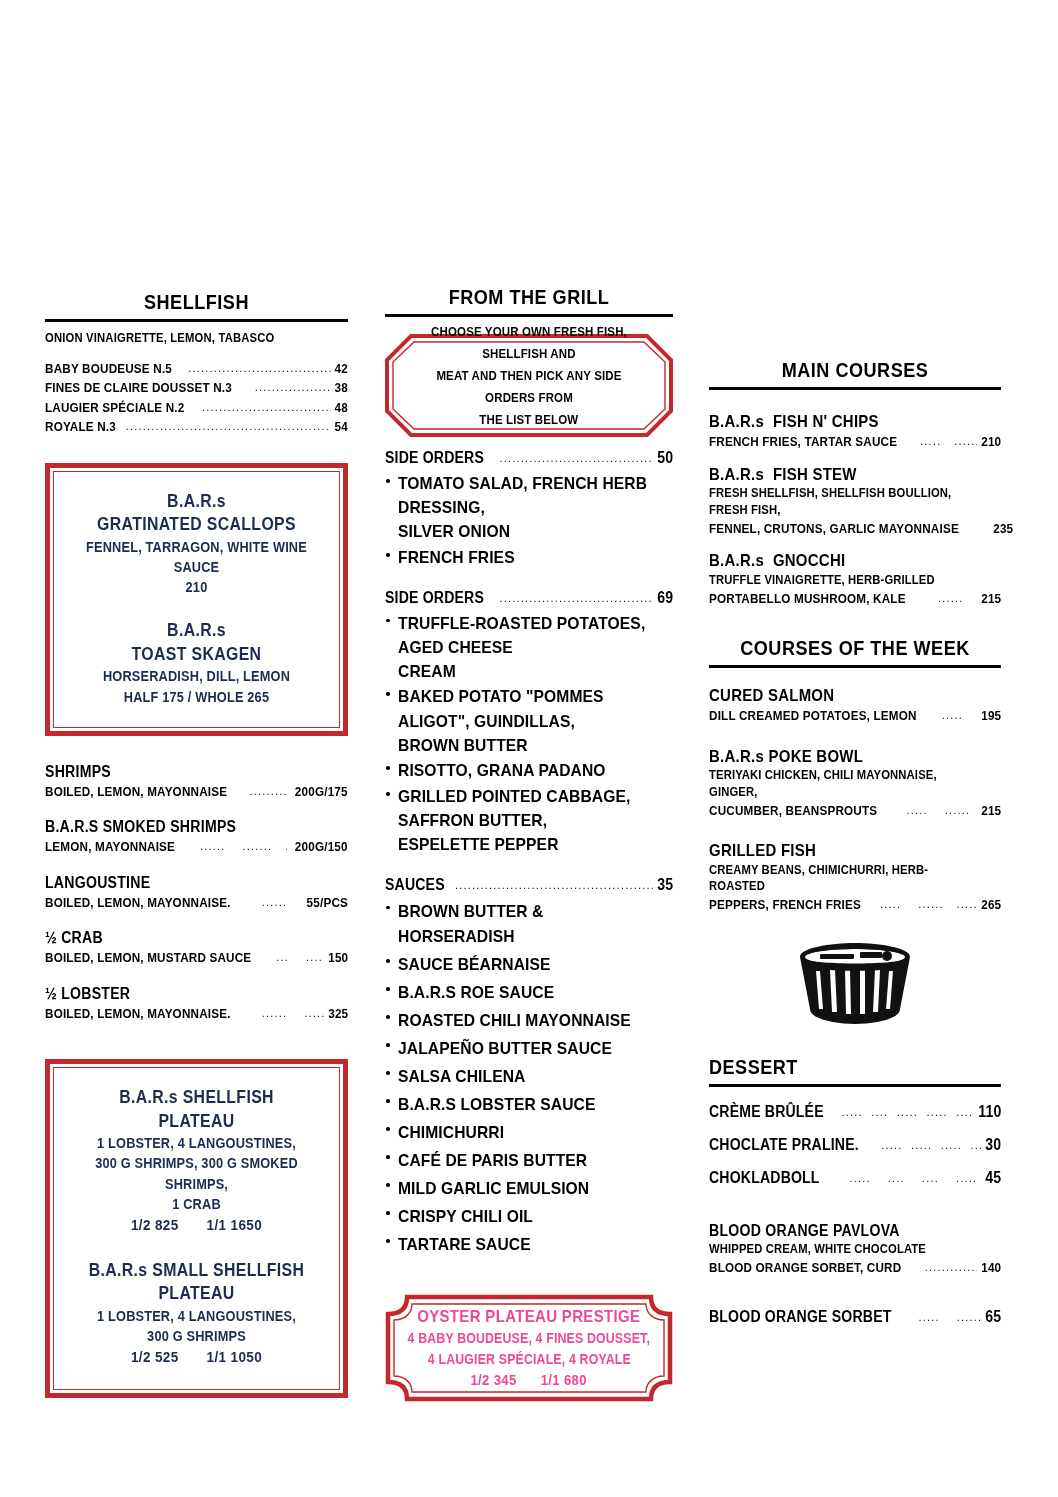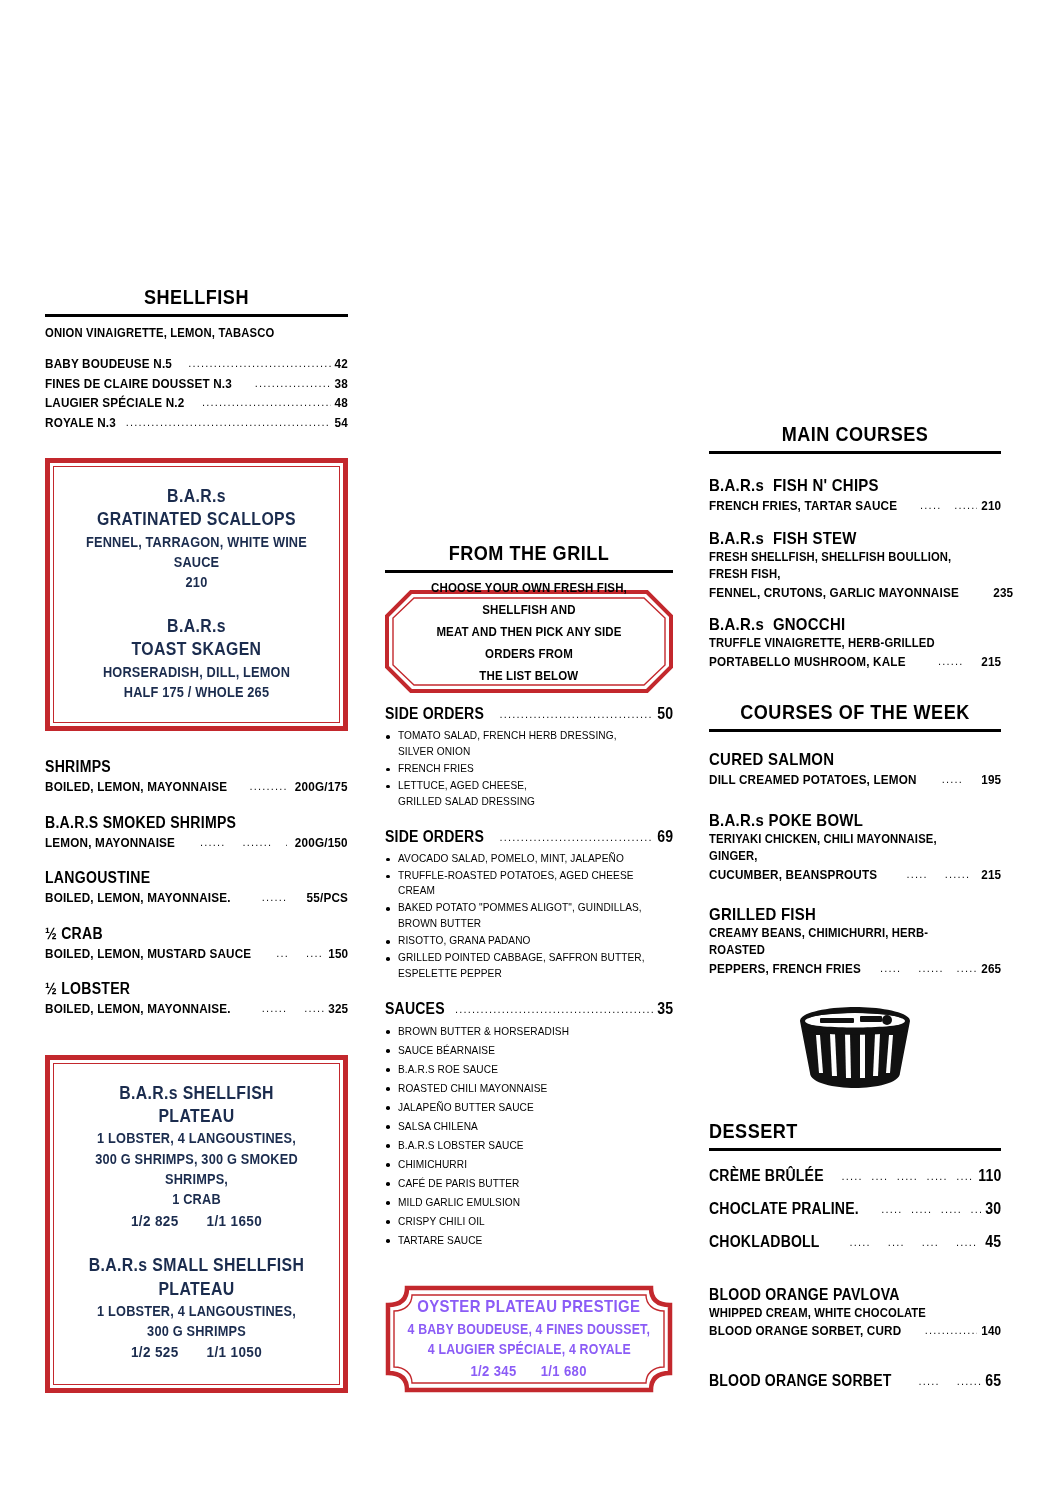--- a/index.html
+++ b/index.html
@@ -16,21 +16,21 @@
 
   
   .page {
     position: absolute;
     left: 0; top: 0;
     width: 1058px; height: 1497px;
     padding: 285px 0 0 0;
   }
   .columns {
     display: flex;
-    align-items: flex-end;
+    align-items: center;
     gap: 0;
   }
   .col { position: relative; }
   .col-left   { width: 303px; margin-left: 45px; }
   .col-mid    { width: 288px; margin-left: 37px; }
   .col-right  { width: 292px; margin-left: 36px; }
 
   
   .sec-head {
     text-align: center;
@@ -179,43 +179,43 @@
   .plaque-wrap svg { position: absolute; left: 0; top: 0; }
   .plaque-text {
     position: absolute;
     left: 0; top: 0;
     width: 100%; height: 100%;
     display: flex;
     flex-direction: column;
     justify-content: center;
     align-items: center;
     text-align: center;
-    color: #8b5cf6;
+    color: #ec4899;
   }
   .plaque-text .t1 {
     font-size: 17px; font-weight: 700; letter-spacing: 0.4px;
     transform: scaleX(0.88); line-height: 1.4;
   }
   .plaque-text .t2 {
     font-size: 14px; font-weight: 700; letter-spacing: 0.2px;
     transform: scaleX(0.88); line-height: 1.45;
   }
   .plaque-text .t3 {
     font-size: 14.5px; font-weight: 700; letter-spacing: 0.4px;
     transform: scaleX(0.9); line-height: 1.6;
   }
   .plaque-text .gap { display: inline-block; width: 18px; }
 
   
   .blist { margin: 2px 0 0 0; padding: 0; list-style: none; }
   .blist li {
     position: relative;
     padding-left: 13px;
-    font-size: 11px;
-    font-weight: 400;
+    font-size: 17px;
+    font-weight: 700;
     letter-spacing: 0.1px;
     line-height: 1.42;
     margin-bottom: 1.5px;
   }
   .blist li .txt { display: block; transform: scaleX(0.92); transform-origin: left center; }
   .blist li::before {
     content: "";
     position: absolute;
     left: 1px; top: 7px;
     width: 3.6px; height: 3.6px;
@@ -395,36 +395,30 @@
         <span class="dots">...........................................................................</span>
         <span class="val">50</span>
       </div>
       <ul class="blist">
         <li>
             <span class="txt">TOMATO SALAD, FRENCH HERB DRESSING,<br>SILVER ONION</span>
           </li>
         <li>
             <span class="txt">FRENCH FRIES</span>
           </li>
-        <li>
-            <span class="txt">LETTUCE, AGED CHEESE,<br>GRILLED SALAD DRESSING</span>
-          </li>
       </ul>
 
       <div class="sp14"></div>
 
       <div class="row big">
         <span class="lbl">SIDE ORDERS</span>
         <span class="dots">...........................................................................</span>
         <span class="val">69</span>
       </div>
       <ul class="blist">
-        <li>
-            <span class="txt">AVOCADO SALAD, POMELO, MINT, JALAPEÑO</span>
-          </li>
         <li>
             <span class="txt">TRUFFLE-ROASTED POTATOES, AGED CHEESE<br>CREAM</span>
           </li>
         <li>
             <span class="txt">BAKED POTATO "POMMES ALIGOT", GUINDILLAS,<br>BROWN BUTTER</span>
           </li>
         <li>
             <span class="txt">RISOTTO, GRANA PADANO</span>
           </li>
         <li>

